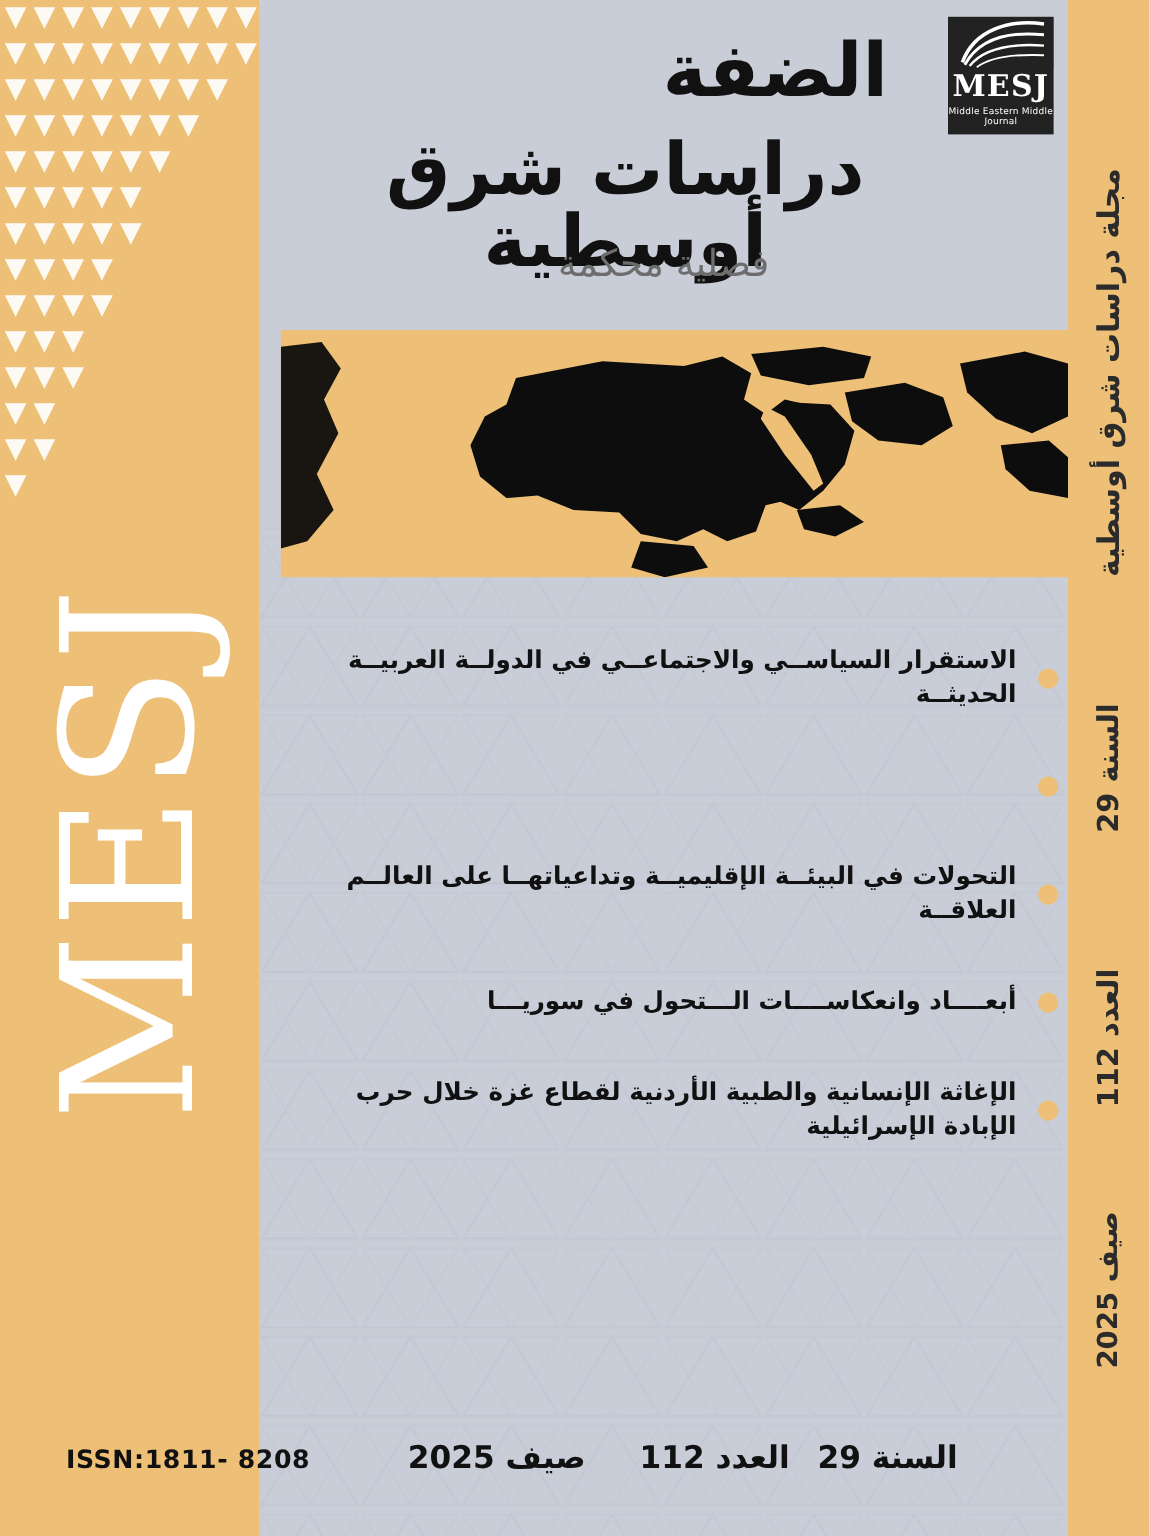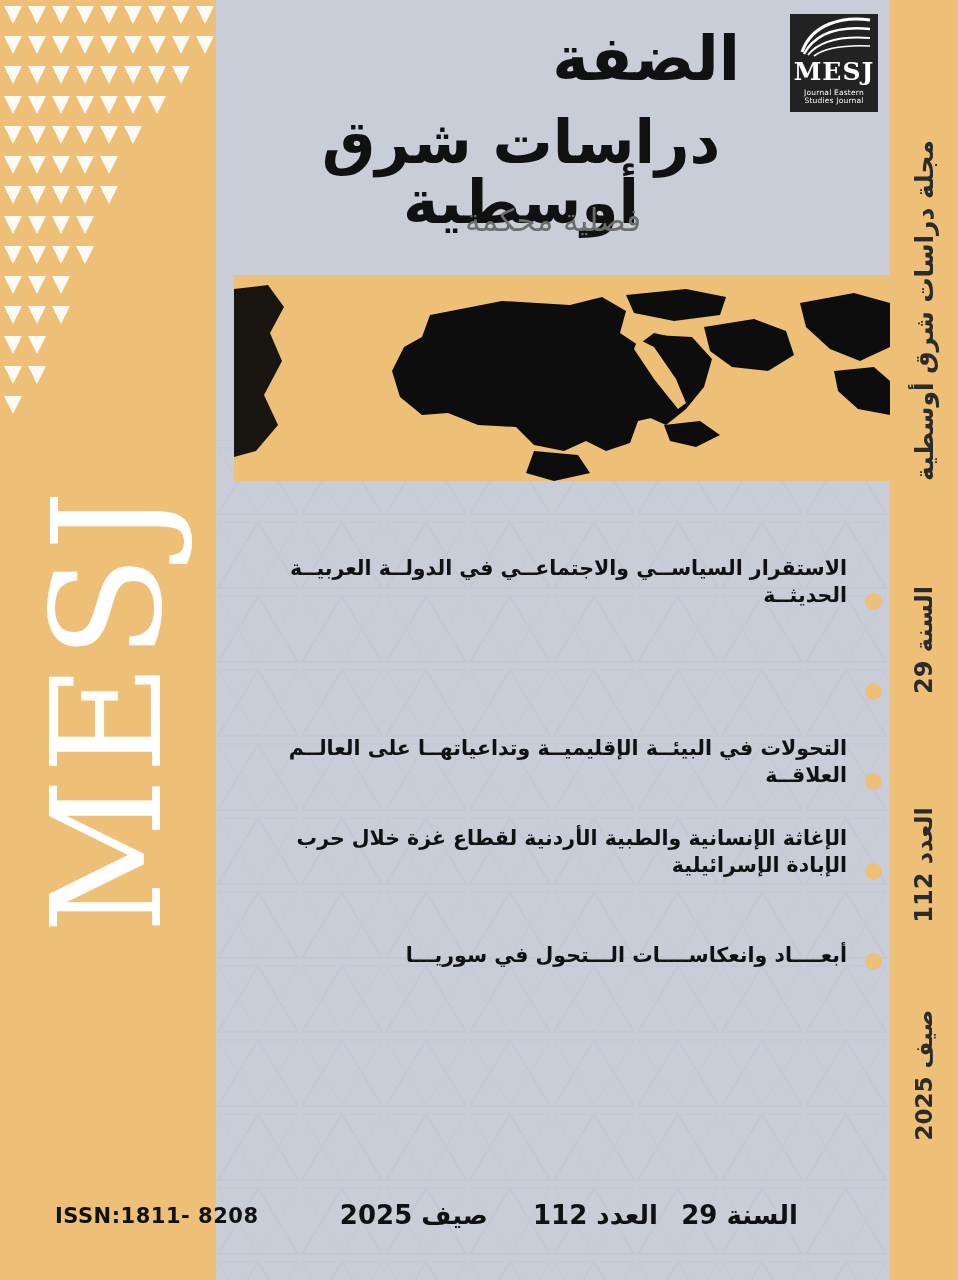--- a/index.html
+++ b/index.html
@@ -189,21 +189,21 @@
   
   .articles {
     position: absolute;
     left: 0;
     top: 520px;
     width: 674px;
     direction: rtl;
   }
   .article-row {
     display: flex;
-    align-items: flex-end;
+    align-items: center;
     justify-content: flex-start;
     gap: 14px;
     padding: 0 6px 0 18px;
     height: 90px;
   }
   .bullet {
     flex: 0 0 auto;
     width: 17px;
     height: 17px;
     border-radius: 50%;
@@ -373,21 +373,21 @@
         <div class="logo-swoosh">
           <svg width="88" height="44" viewBox="0 0 88 44">
             <rect x="0" y="0" width="88" height="44" fill="#222"></rect>
             <path d="M12,38 C22,10 52,2 80,6" fill="none" stroke="#ffffff" stroke-width="3"></path>
             <path d="M14,40 C26,18 50,12 80,15" fill="none" stroke="#ffffff" stroke-width="2.5"></path>
             <path d="M18,41 C30,26 52,22 80,24" fill="none" stroke="#ffffff" stroke-width="2"></path>
             <path d="M24,42 C36,33 56,31 80,32" fill="none" stroke="#ffffff" stroke-width="1.6"></path>
           </svg>
         </div>
         <div class="logo-main">MESJ</div>
-        <div class="logo-sub">Journal Eastern Studies Journal</div>
+        <div class="logo-sub">Middle Eastern Middle Journal</div>
       </div>
 
       <div class="m-line1">الضفة</div>
       <div class="m-line2">دراسات شرق أوسطية</div>
       <div class="m-line3">فصلية محكمة</div>
     </div>
 
     <div class="map-strip">
       <svg width="656" height="206" viewBox="0 0 656 206">
         <rect x="0" y="0" width="656" height="206" fill="#eec077"></rect>
@@ -424,25 +424,25 @@
       </div>
       <div class="article-row">
         <span class="bullet"></span>
       </div>
       <div class="article-row">
         <span class="bullet"></span>
         <span class="article-title">التحولات في البيئــة الإقليميــة وتداعياتهــا على العالــم العلاقــة</span>
       </div>
       <div class="article-row">
         <span class="bullet"></span>
-        <span class="article-title">الإغاثة الإنسانية والطبية الأردنية لقطاع غزة خلال حرب الإبادة الإسرائيلية</span>
+        <span class="article-title">أبعــــاد وانعكاســــات الـــتحول في سوريـــا</span>
       </div>
       <div class="article-row">
         <span class="bullet"></span>
-        <span class="article-title">أبعــــاد وانعكاســــات الـــتحول في سوريـــا</span>
+        <span class="article-title">الإغاثة الإنسانية والطبية الأردنية لقطاع غزة خلال حرب الإبادة الإسرائيلية</span>
       </div>
     </div>
   </div>
 
   <div class="right-band">
     <div class="vtext vt-title">
       <span>مجلة دراسات شرق أوسطية</span>
     </div>
     <div class="vtext vt-year">
       <span>السنة 29</span>

